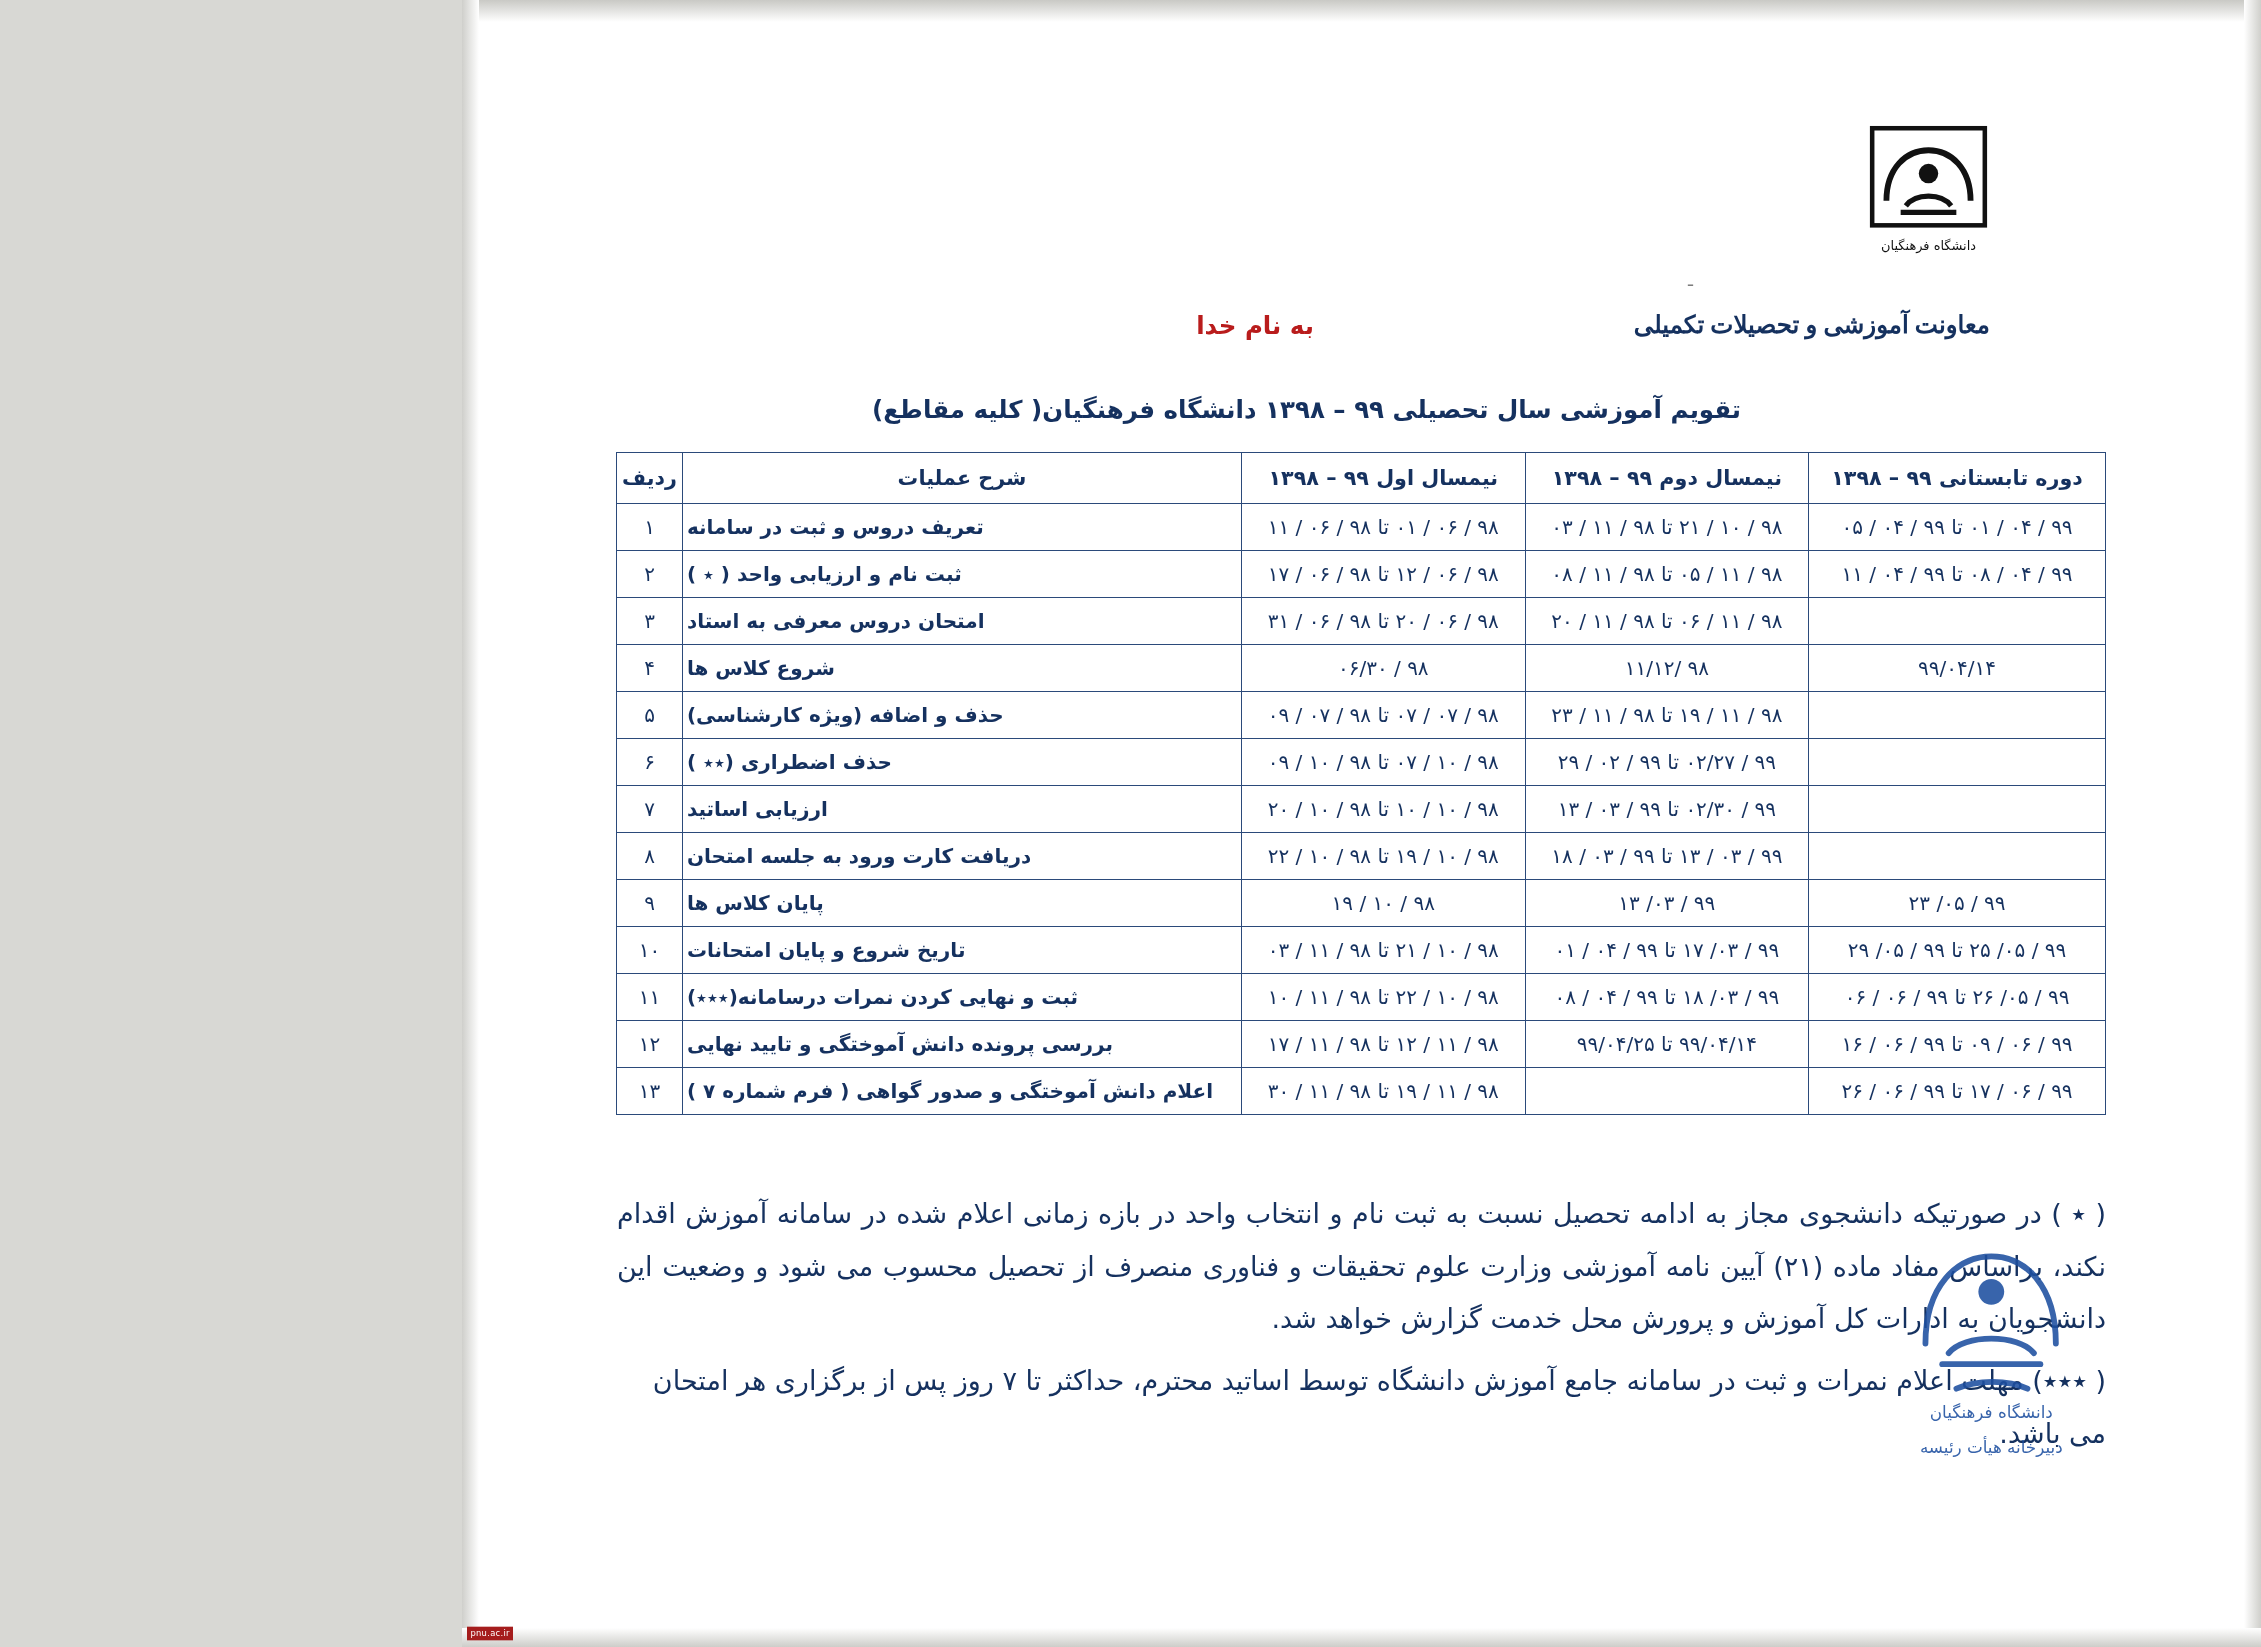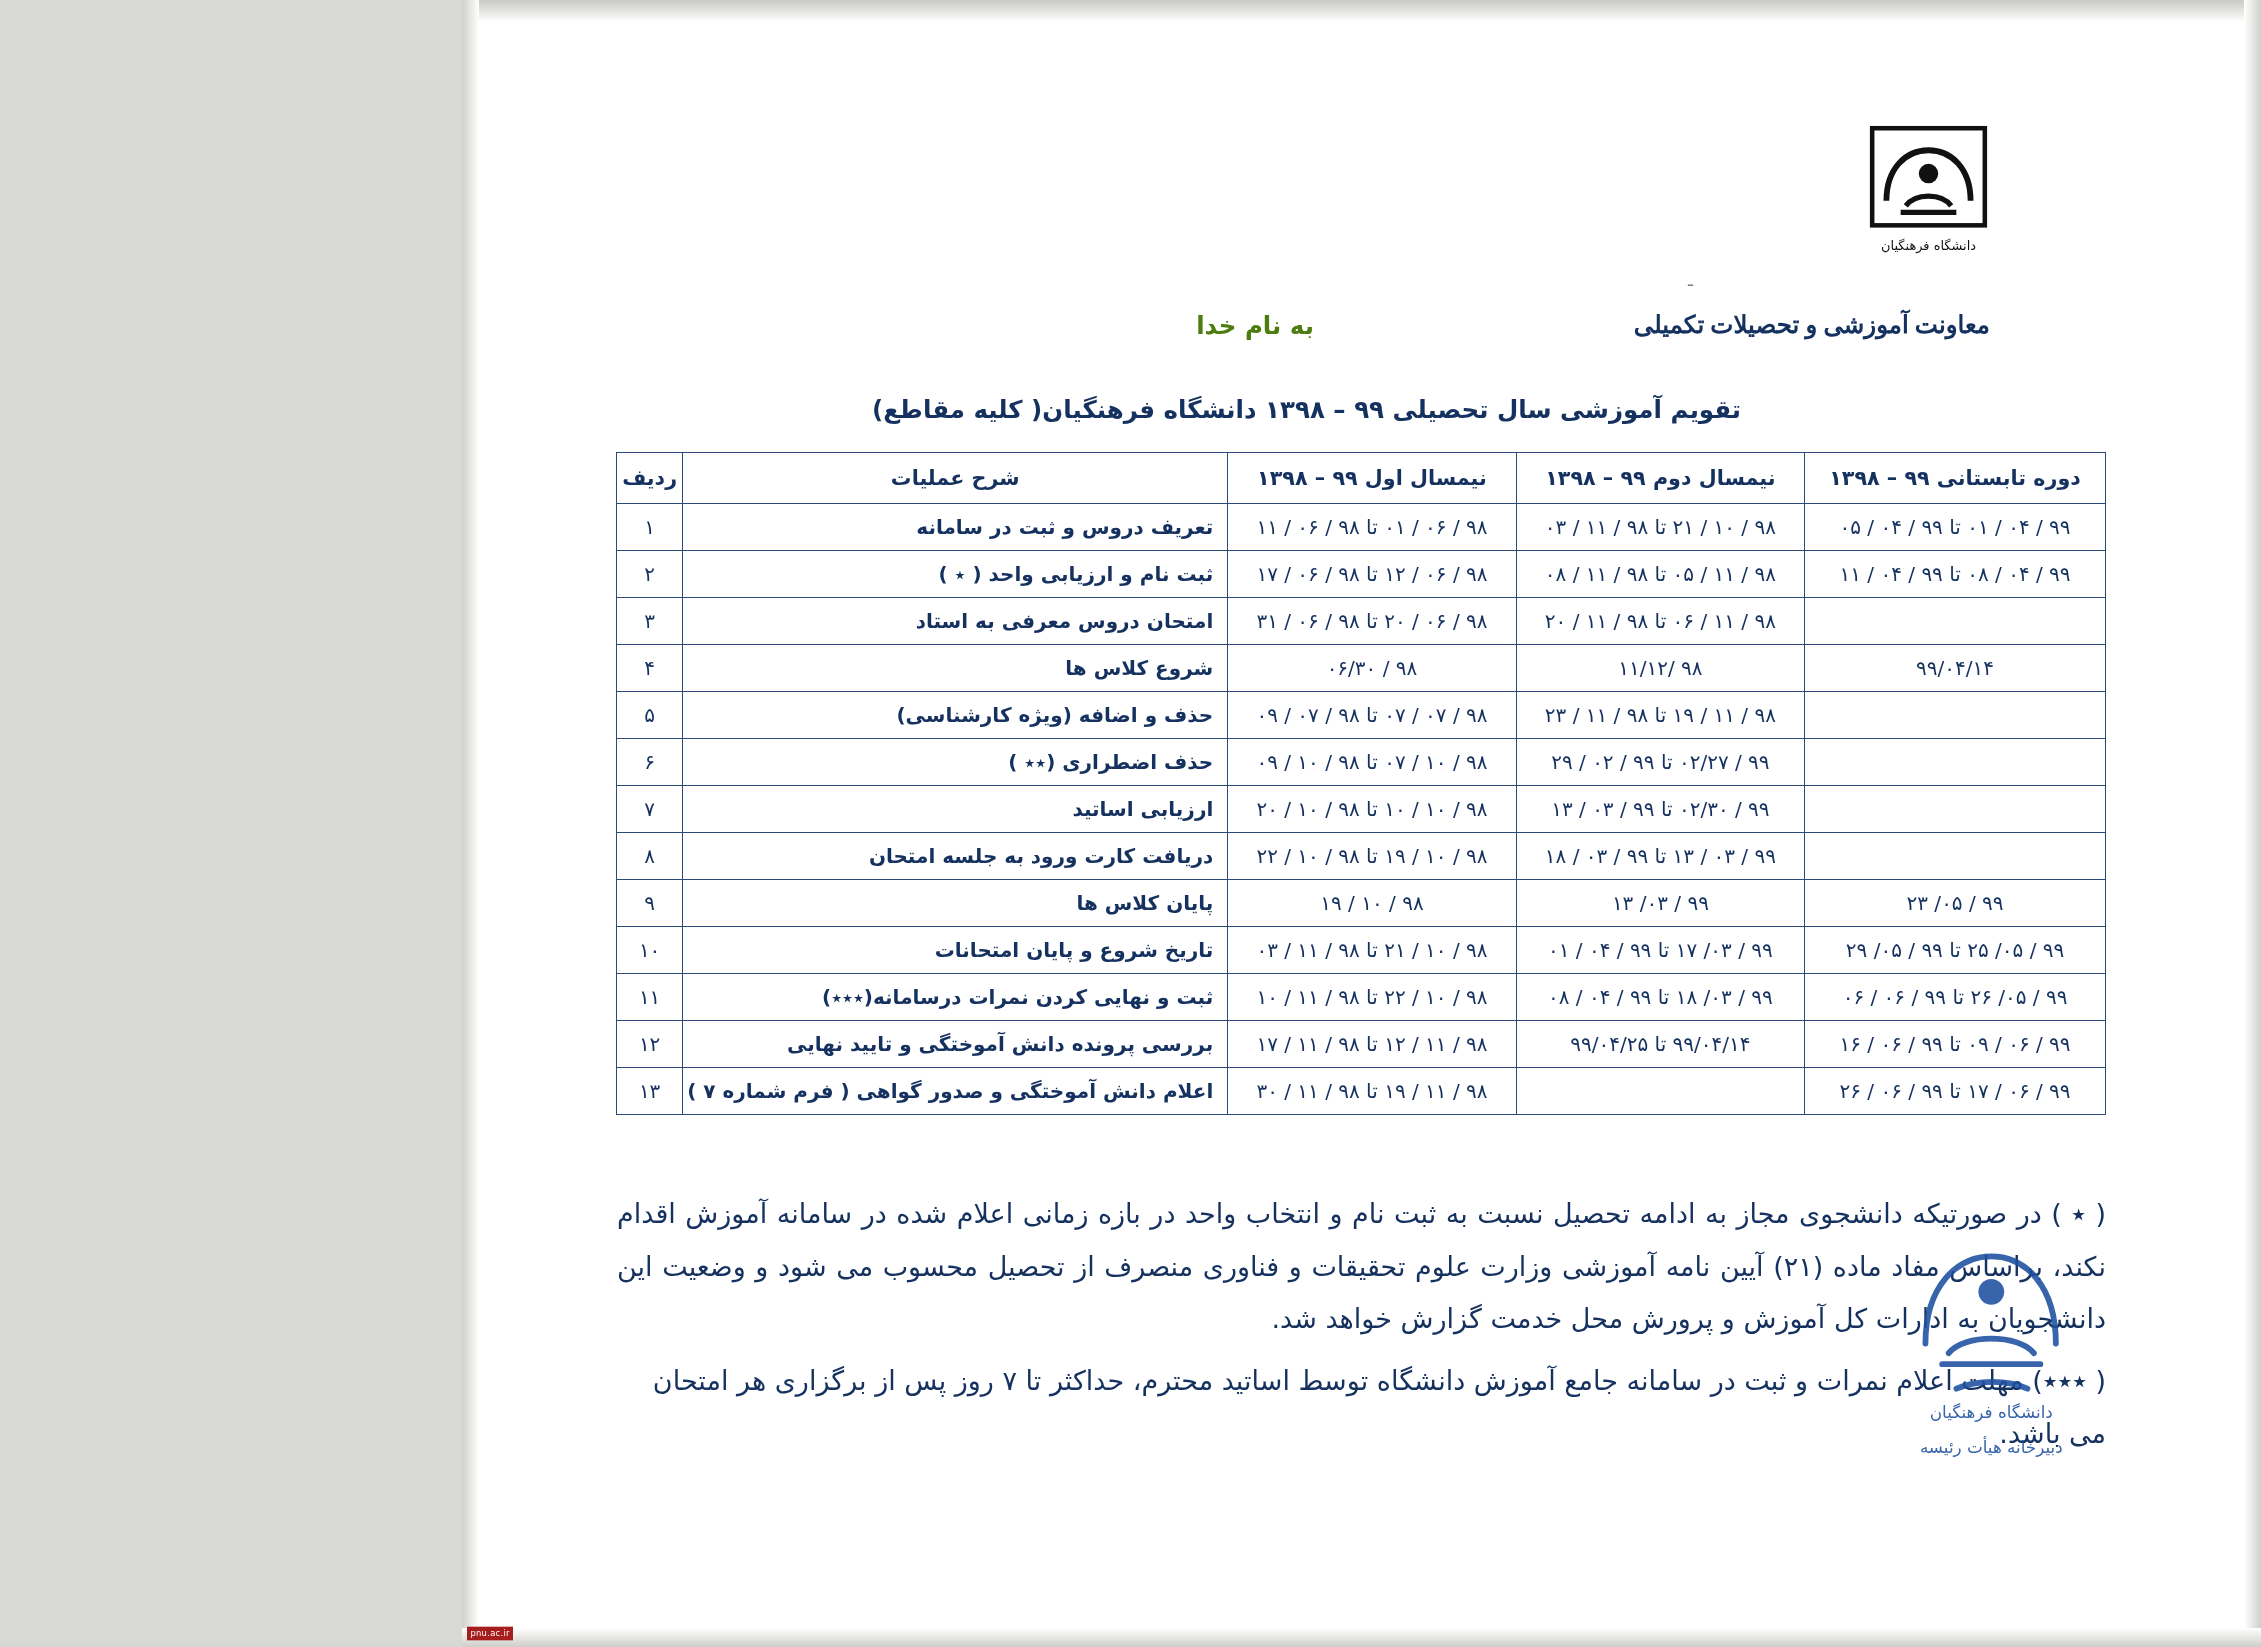--- a/index.html
+++ b/index.html
@@ -63,21 +63,21 @@
     font-weight: bold;
     white-space: nowrap;
     font-family: Liberation Serif, serif;
   }
   .basmala {
     position: absolute;
     top: 311px;
     left: 0; right: 0;
     text-align: center;
     font-size: 24.5px;
-    color: #4d7c0f;
+    color: #b91c1c;
     font-weight: bold;
   }
   .basmala span { margin-right: 213px; }
   .doc-title {
     position: absolute;
     top: 395px;
     left: 0; right: 0;
     text-align: center;
     font-size: 24.5px;
     color: #15315f;
@@ -117,22 +117,22 @@
     padding: 0 3.9px;
     white-space: nowrap;
   }
   table.cal th {
     font-weight: bold;
     font-size: 20.7px;
     height: 50px;
     border-radius: 25px;
   }
   table.cal td.op {
-    text-align: right;
-    padding-right: 14px;
+    text-align: left;
+    padding-right: 28px;
     font-weight: bold;
   }
   col.c-row { width: 70px; }
   col.c-op  { width: 491px; }
   col.c-s1  { width: 362px; }
   col.c-s2  { width: 362px; }
   col.c-sum { width: 362px; }
 
   
   .notes {

